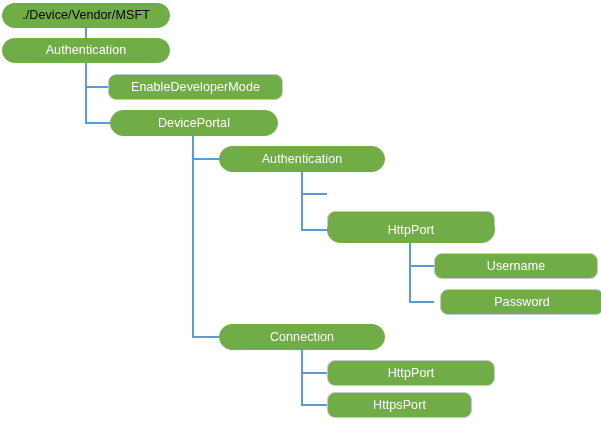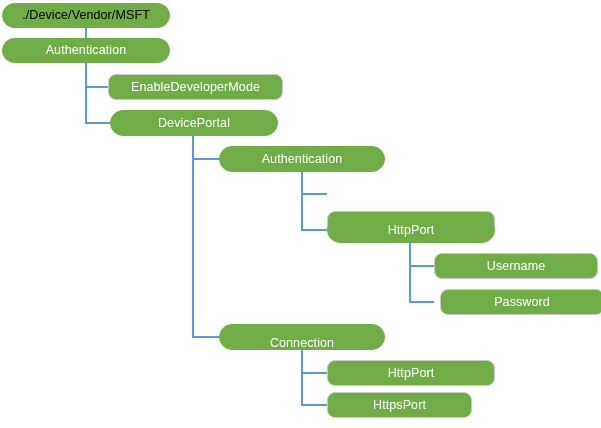--- a/index.html
+++ b/index.html
@@ -94,21 +94,21 @@
       </div>
       <div class="node rounded" style="left: 327px; top: 217px; width: 168px; height: 26px; background: rgb(112, 173, 71); color: rgb(255, 255, 255); border-radius: 13px; border-color: rgb(112, 173, 71);">
         <span class="label">HttpPort</span>
       </div>
       <div class="node rect" style="left: 434px; top: 253px; width: 164px; height: 26px; background: rgb(112, 173, 71); color: rgb(255, 255, 255); border-color: rgb(201, 201, 201);">
         <span class="label">Username</span>
       </div>
       <div class="node rect" style="left: 440px; top: 289px; width: 164px; height: 26px; background: rgb(112, 173, 71); color: rgb(255, 255, 255); border-color: rgb(201, 201, 201);">
         <span class="label">Password</span>
       </div>
-      <div class="node rounded" style="left: 219px; top: 324px; width: 166px; height: 26px; background: rgb(112, 173, 71); color: rgb(255, 255, 255); border-radius: 13px; border-color: rgb(112, 173, 71); align-items: flex-end;">
+      <div class="node rounded" style="left: 219px; top: 324px; width: 166px; height: 26px; background: rgb(112, 173, 71); color: rgb(255, 255, 255); border-radius: 13px; border-color: rgb(112, 173, 71);">
         <span class="label">Connection</span>
       </div>
       <div class="node rect" style="left: 327px; top: 360px; width: 168px; height: 26px; background: rgb(112, 173, 71); color: rgb(255, 255, 255); border-color: rgb(201, 201, 201);">
         <span class="label">HttpPort</span>
       </div>
       <div class="node rect" style="left: 327px; top: 392px; width: 145px; height: 26px; background: rgb(112, 173, 71); color: rgb(255, 255, 255); border-color: rgb(201, 201, 201);">
         <span class="label">HttpsPort</span>
       </div>
     </div>
 </div>

